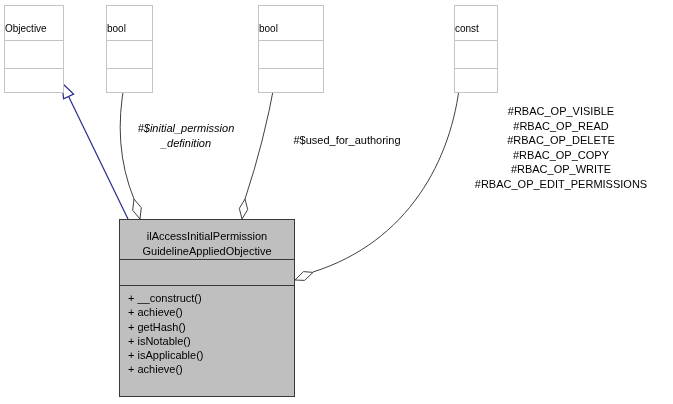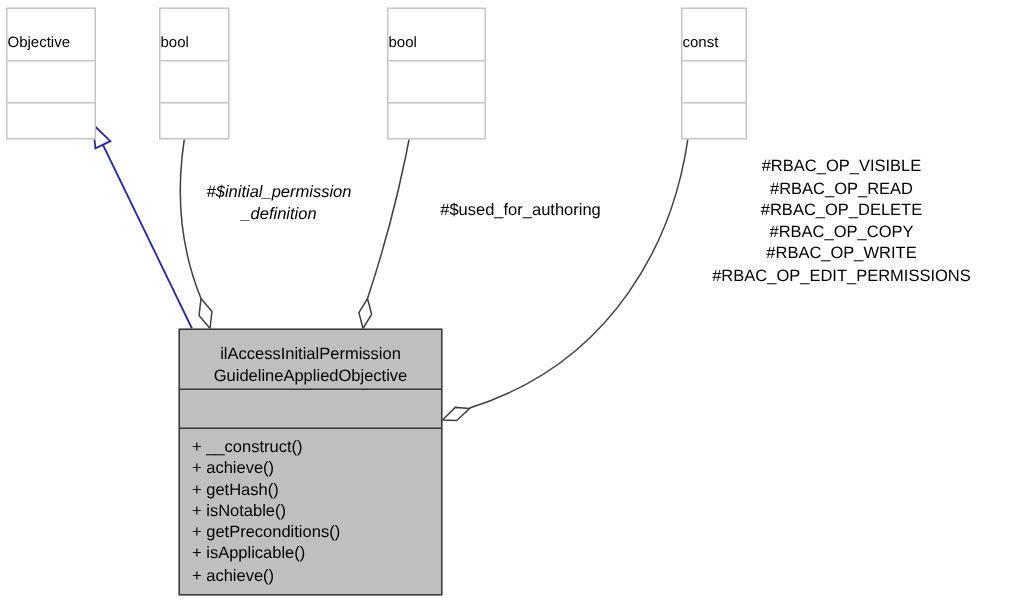--- a/index.html
+++ b/index.html
@@ -112,21 +112,20 @@
     <div class="mtitle">
       <div>ilAccessInitialPermission</div>
       <div>GuidelineAppliedObjective</div>
     </div>
     <div class="mattrs"></div>
     <div class="mmethods">
       <div>+ __construct()</div>
       <div>+ achieve()</div>
       <div>+ getHash()</div>
       <div>+ isNotable()</div>
-      <div>+ getPreconditions()</div>
       <div>+ isApplicable()</div>
       <div>+ achieve()</div>
     </div>
   </div>
 
   <div class="edge-label lbl-array">
     <div>#$initial_permission</div>
     <div>_definition</div>
   </div>
 

